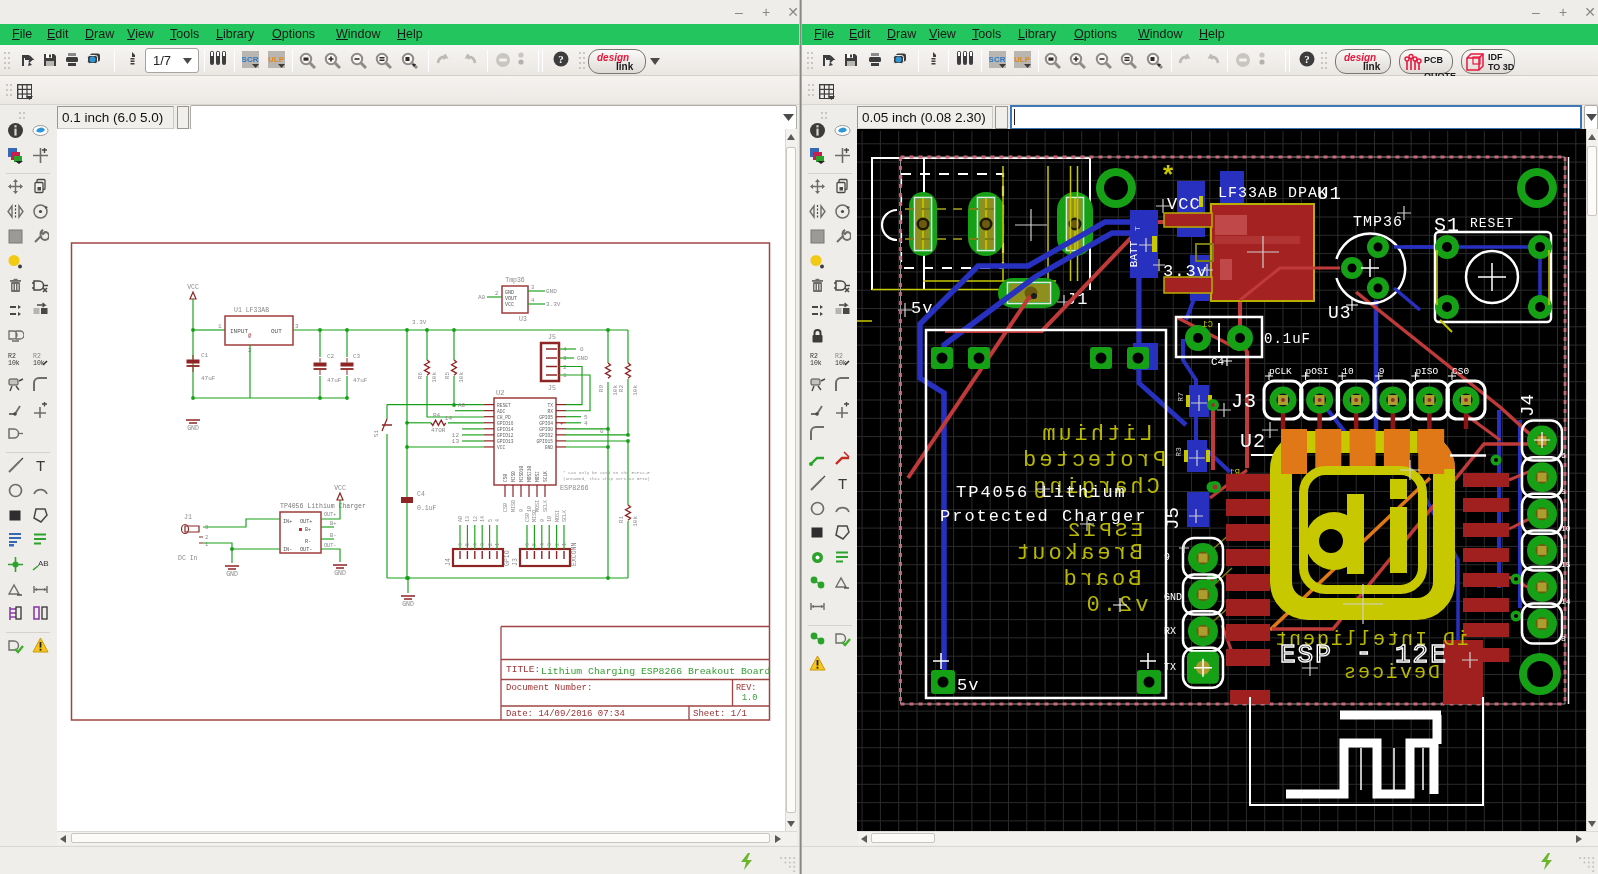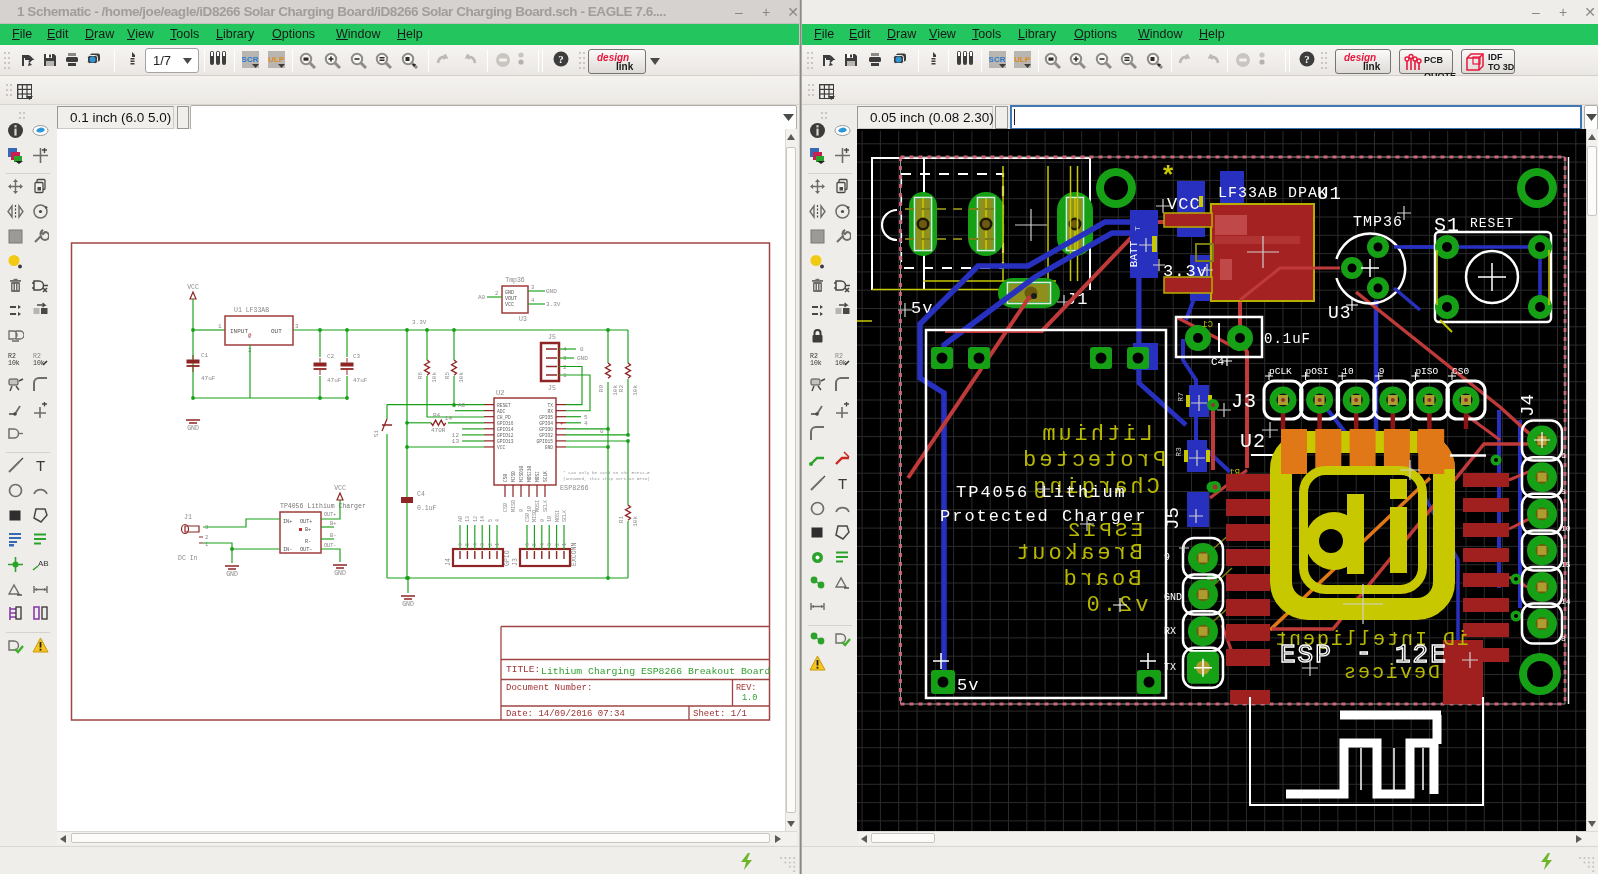--- a/index.html
+++ b/index.html
@@ -11,37 +11,36 @@
 .menubar{position:absolute;left:0;top:24px;right:0;height:21px;background:#22c55e;
  font-size:12.5px;color:#1a1a1a;}
 .menubar span{position:absolute;top:3px;}
 .menubar u{text-decoration:underline;}
 .toolbar{position:absolute;left:0;top:45px;right:0;height:31px;
  background:linear-gradient(#f7f5f2,#eae7e3);border-bottom:1px solid #d4d1cd;}
 .toolbar2{position:absolute;left:0;top:76px;right:0;height:29px;
  background:linear-gradient(#f5f3f0,#ebe8e4);border-bottom:1px solid #d8d5d1;}
 .coordbox{position:absolute;top:106px;height:23px;background:#f1efec;
  border:1px solid #9a9792;border-right-color:#cdcac6;border-bottom-color:#cdcac6;
- font-size:13.5px;color:#111;line-height:21px;padding-left:12px;white-space:nowrap;}
+ font-size:13.5px;color:#111;line-height:21px;padding-left:4px;white-space:nowrap;}
 .sepbox{position:absolute;top:106px;height:23px;background:#f1efec;
  border:1px solid #9a9792;}
 .combo{position:absolute;top:105px;height:25px;background:#fff;
  border:1px solid #b0ada9;border-radius:2px;}
 .statusbar{position:absolute;left:0;bottom:0;right:0;height:28px;background:#f0eeeb;
  border-top:1px solid #dbd8d4;}
 .vscroll{position:absolute;width:12px;background:#f3f1ee;border-left:1px solid #ddd9d5;}
 .hscroll{position:absolute;height:14px;background:#f3f1ee;border-top:1px solid #ddd9d5;}
 .thumb{position:absolute;background:#fcfbfa;border:1px solid #c9c5c1;border-radius:2px;}
 .sideicons{position:absolute;}
 .tbtn{position:absolute;top:49px;height:25px;background:linear-gradient(#fbfaf9,#dedbd7);
- border:1px solid #77756f;border-radius:3px;font-size:9px;font-weight:bold;color:#1a1a1a;
+ border:1px solid #77756f;border-radius:11px;font-size:9px;font-weight:bold;color:#1a1a1a;
  white-space:nowrap;}
 </style></head><body>
 <div class="win" style="left:0px;width:801px">
-    <div class="titlebar" style="color:#a09d9a">1 Schematic - /home/joe/eagle/iD8266 Solar Charging Board/iD8266 Solar Charging Board.sch - EAGLE 7.6....</div>
     <div class="abs" style="left:729px;top:2px;width:20px;height:20px;font-size:14px;font-weight:normal;color:#8a8784;text-align:center;line-height:20px">–</div>
     <div class="abs" style="left:756px;top:2px;width:20px;height:20px;font-size:14px;font-weight:normal;color:#8a8784;text-align:center;line-height:20px">+</div>
     <div class="abs" style="left:783px;top:2px;width:20px;height:20px;font-size:14px;font-weight:normal;color:#8a8784;text-align:center;line-height:20px">✕</div>
     <div class="menubar">
       <span style="left:12px"><u>F</u>ile</span>
       <span style="left:47px"><u>E</u>dit</span>
       <span style="left:85px"><u>D</u>raw</span>
       <span style="left:127px"><u>V</u>iew</span>
       <span style="left:170px"><u>T</u>ools</span>
       <span style="left:216px"><u>L</u>ibrary</span>

